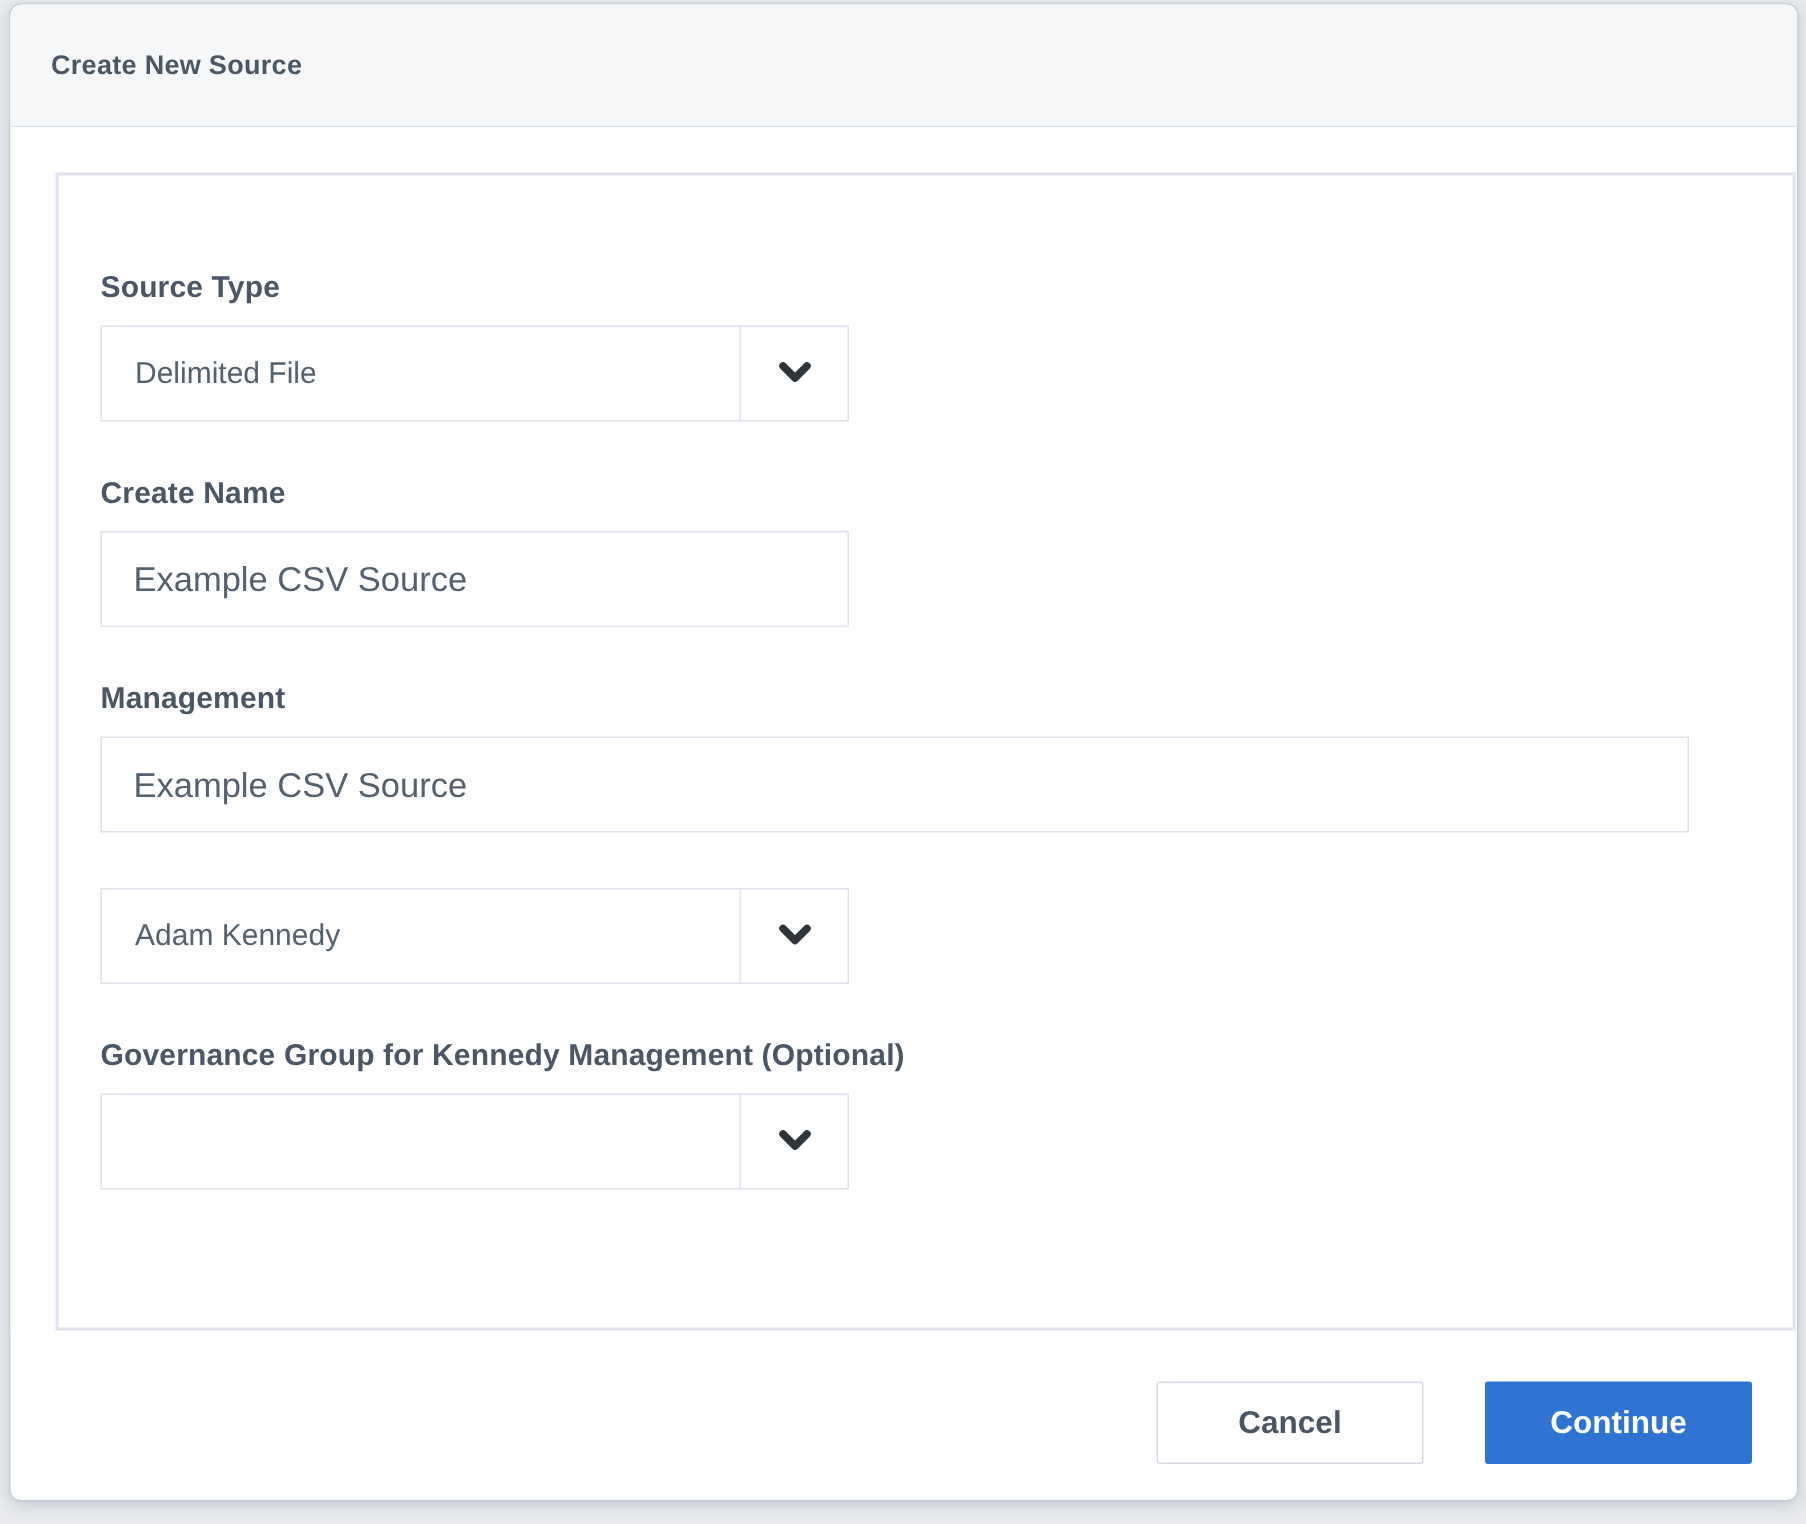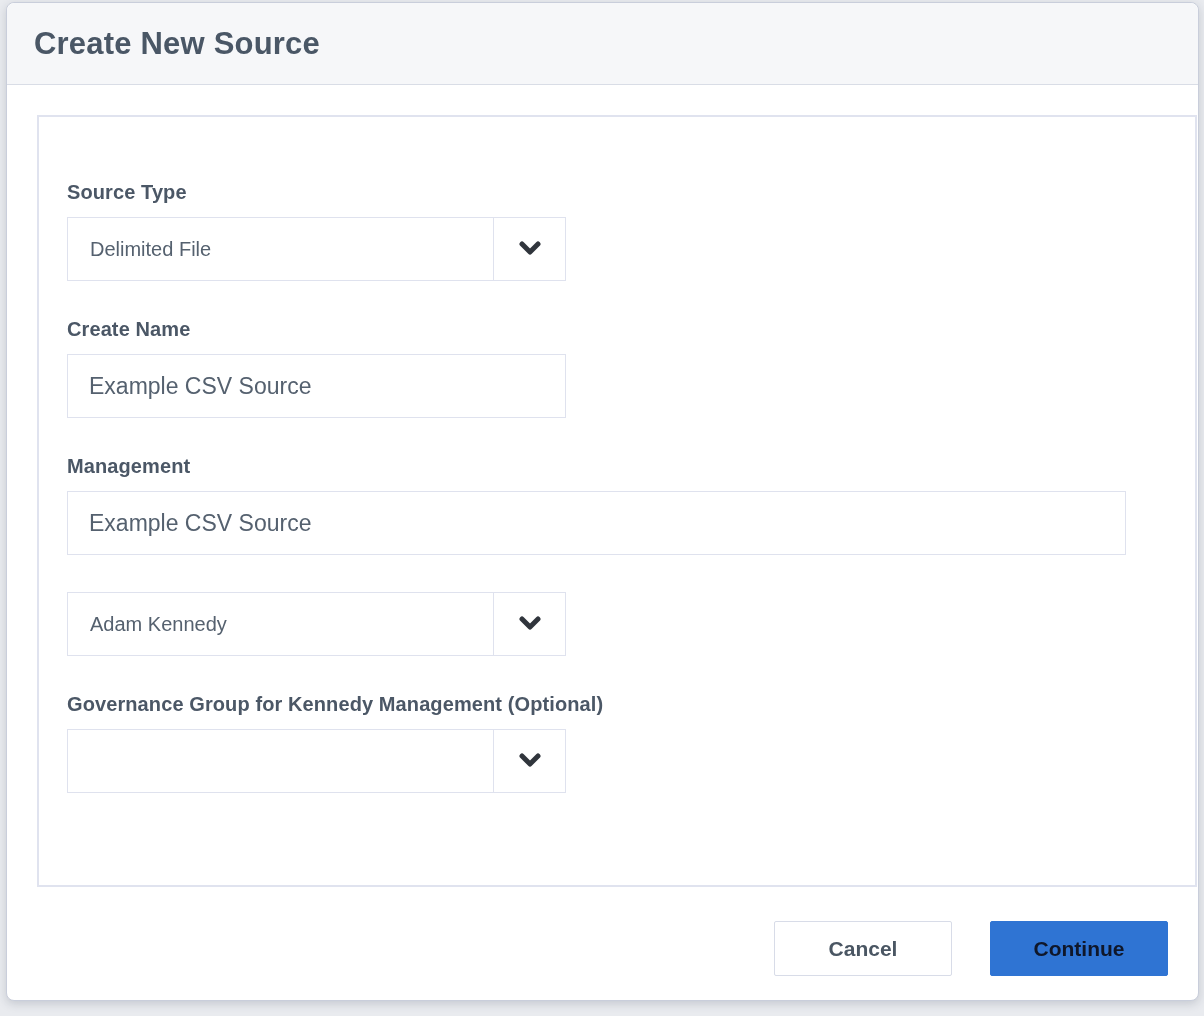--- a/index.html
+++ b/index.html
@@ -27,21 +27,21 @@
     height: 82px;
     flex: 0 0 82px;
     background: #f6f7f9;
     border-bottom: 1px solid #d9dde6;
     border-radius: 8px 8px 0 0;
     display: flex;
     align-items: center;
     padding-left: 27px;
   }
   .modal-title {
-    font-size: 31px;
+    font-size: 18px;
     font-weight: bold;
     color: #4a5766;
     letter-spacing: 0.2px;
   }
   .modal-body {
     flex: 1;
     background: #ffffff;
     padding: 30px 30px 0 30px;
   }
   .panel {
@@ -110,26 +110,27 @@
     font-weight: bold;
     font-family: "Liberation Sans", sans-serif;
     cursor: pointer;
     border-radius: 2px;
     padding: 0 30px;
   }
   .btn-cancel {
     background: #ffffff;
     border: 1px solid #d8dce8;
     color: #4a5663;
-    margin-right: 38px;
+    margin-right: 26px;
   }
   .btn-continue {
     background: #2f74d3;
     border: 1px solid #2f74d3;
-    color: #0f172a;
+    color: #ffffff;
+    margin-left: 15px;
   }
 </style>
 </head>
 <body>
 
 <div class="modal">
 
   <div class="modal-header">
     <div class="modal-title">Create New Source</div>
   </div>

